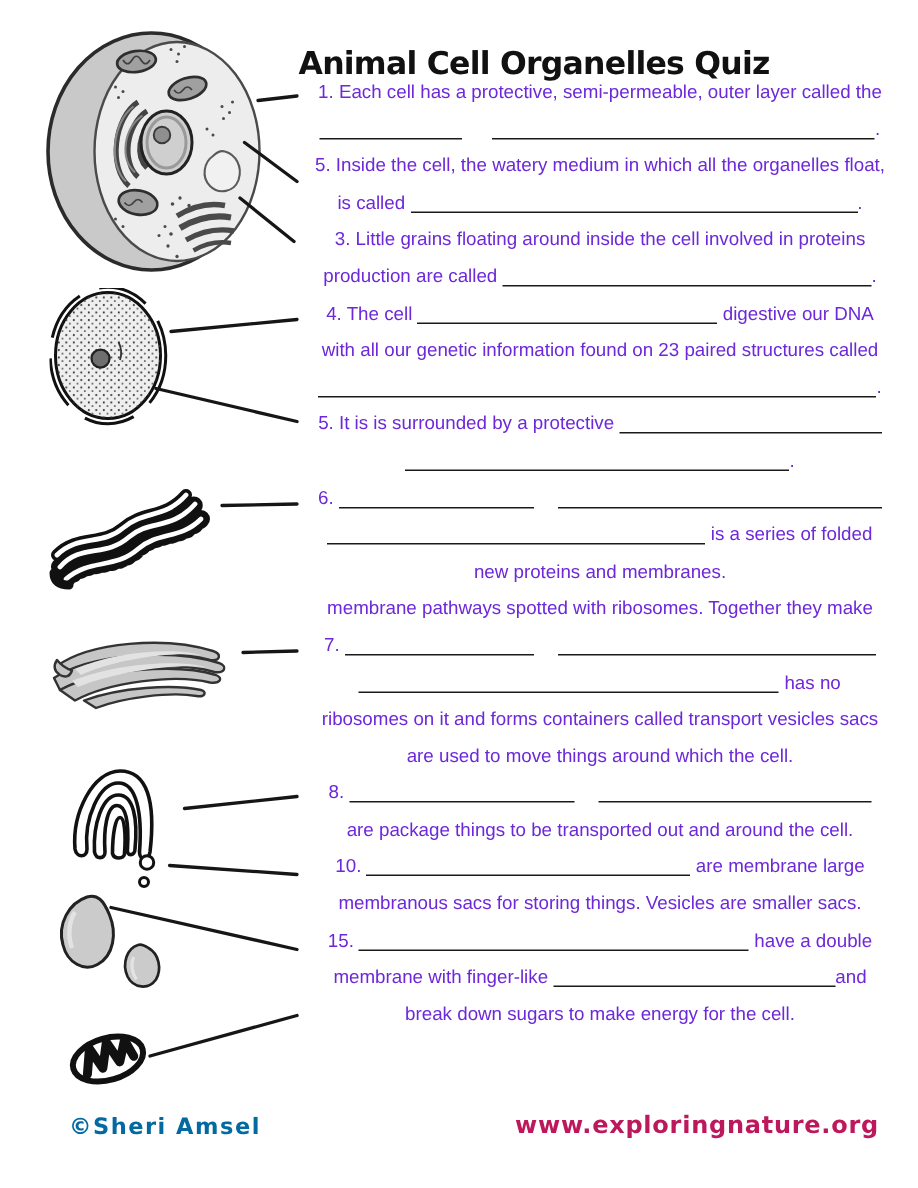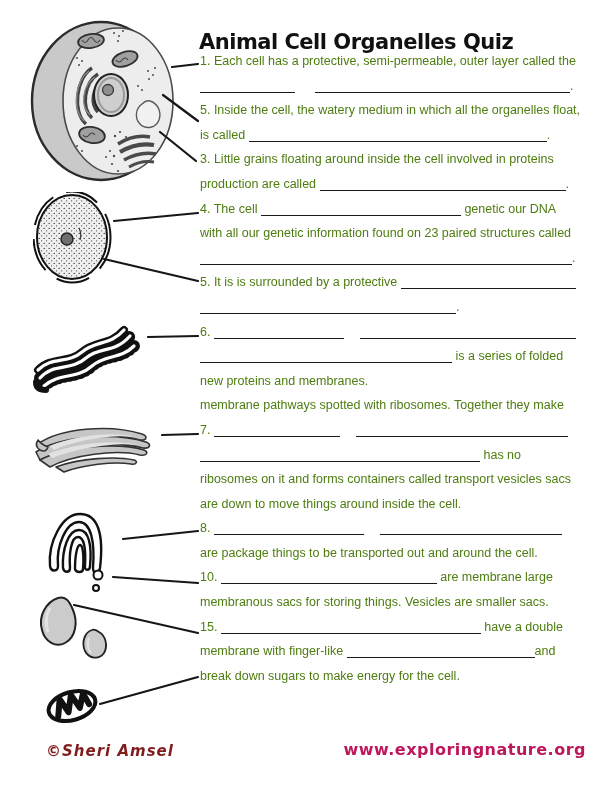--- a/index.html
+++ b/index.html
@@ -1,39 +1,39 @@
 <!DOCTYPE html>
 <html><head>
 <meta charset="utf-8">
 <style>
   html,body{margin:0;padding:0;background:#ffffff;}
   #page{
     position:relative;width:612px;height:792px;background:#ffffff;overflow:hidden;
-    font-family:"Liberation Sans",sans-serif;color:#1a1a1a;
+    font-family:"Liberation Sans",sans-serif;color:#1a1a1a;text-align:center;
   }
   .title{
     position:absolute;left:199px;top:30px;
     font-family:"DejaVu Sans",sans-serif;font-weight:bold;font-size:21px;letter-spacing:-0.5px;color:#111;
   }
   .questions{
     position:absolute;left:200px;top:49px;width:400px;
-    font-size:12.5px;line-height:24.6px;color:#4d7c0f;
+    font-size:12.5px;line-height:24.6px;color:#6d28d9;
   }
   .qline{height:24.6px;white-space:nowrap;}
   .blank{
     display:inline-block;height:12px;vertical-align:-3px;
     border-bottom:1.3px solid #1a1a1a;
   }
   .gap{display:inline-block;height:1px;}
   .b{font-weight:normal;}
   .illus{position:absolute;}
   #leaders{position:absolute;left:0;top:0;pointer-events:none;}
   .credit{
     position:absolute;left:46px;top:742px;
-    font-family:"DejaVu Sans",sans-serif;font-weight:bold;font-size:15px;letter-spacing:1px;color:#7f1d1d;font-style:italic;
+    font-family:"DejaVu Sans",sans-serif;font-weight:bold;font-size:15px;letter-spacing:1px;color:#0369a1;
   }
   .website{
     position:absolute;right:26px;top:740px;
     font-family:"DejaVu Sans",sans-serif;font-weight:bold;font-size:16px;letter-spacing:0.5px;color:#be185d;
   }
 </style>
 </head>
 <body>
 
 <div id="page">
@@ -216,39 +216,39 @@
       </div>
       <div class="question">
         <div class="qline"><span>5. Inside the cell, the watery medium in which all the organelles float,</span></div>
         <div class="qline"><span>is called </span><span class="blank" style="width: 298px;"></span><span>.</span></div>
       </div>
       <div class="question">
         <div class="qline"><span>3. Little grains floating around inside the cell involved in proteins</span></div>
         <div class="qline"><span>production are called </span><span class="blank" style="width: 246px;"></span><span>.</span></div>
       </div>
       <div class="question">
-        <div class="qline"><span>4. The cell </span><span class="blank" style="width: 200px;"></span><span> genetic our </span><span class="b">DNA</span></div>
+        <div class="qline"><span>4. The cell </span><span class="blank" style="width: 200px;"></span><span> digestive our </span><span class="b">DNA</span></div>
         <div class="qline"><span>with all our genetic information found on 23 paired structures called</span></div>
         <div class="qline"><span class="blank" style="width: 372px;"></span><span>.</span></div>
       </div>
       <div class="question">
         <div class="qline"><span>5. It is is surrounded by a protective </span><span class="blank" style="width: 175px;"></span></div>
         <div class="qline"><span class="blank" style="width: 256px;"></span><span>.</span></div>
       </div>
       <div class="question">
         <div class="qline"><span>6. </span><span class="blank" style="width: 130px;"></span><span class="gap" style="width: 16px;"></span><span class="blank" style="width: 216px;"></span></div>
         <div class="qline"><span class="blank" style="width: 252px;"></span><span> is a series of folded</span></div>
         <div class="qline"><span>new proteins and membranes.</span></div>
         <div class="qline"><span>membrane pathways spotted with ribosomes. Together they make</span></div>
       </div>
       <div class="question">
         <div class="qline"><span>7. </span><span class="blank" style="width: 126px;"></span><span class="gap" style="width: 16px;"></span><span class="blank" style="width: 212px;"></span></div>
         <div class="qline"><span class="blank" style="width: 280px;"></span><span> has no</span></div>
         <div class="qline"><span>ribosomes on it and forms containers called </span><span class="b">transport vesicles</span><span> sacs</span></div>
-        <div class="qline"><span>are down to move things around inside the cell.</span></div>
+        <div class="qline"><span>are used to move things around which the cell.</span></div>
       </div>
       <div class="question">
         <div class="qline"><span>8. </span><span class="blank" style="width: 150px;"></span><span class="gap" style="width: 16px;"></span><span class="blank" style="width: 182px;"></span></div>
         <div class="qline"><span>are package things to be transported out and around the cell.</span></div>
       </div>
       <div class="question">
         <div class="qline"><span>10. </span><span class="blank" style="width: 216px;"></span><span> are membrane large</span></div>
         <div class="qline"><span>membranous sacs for storing things. </span><span class="b">Vesicles</span><span> are smaller sacs.</span></div>
       </div>
       <div class="question">

